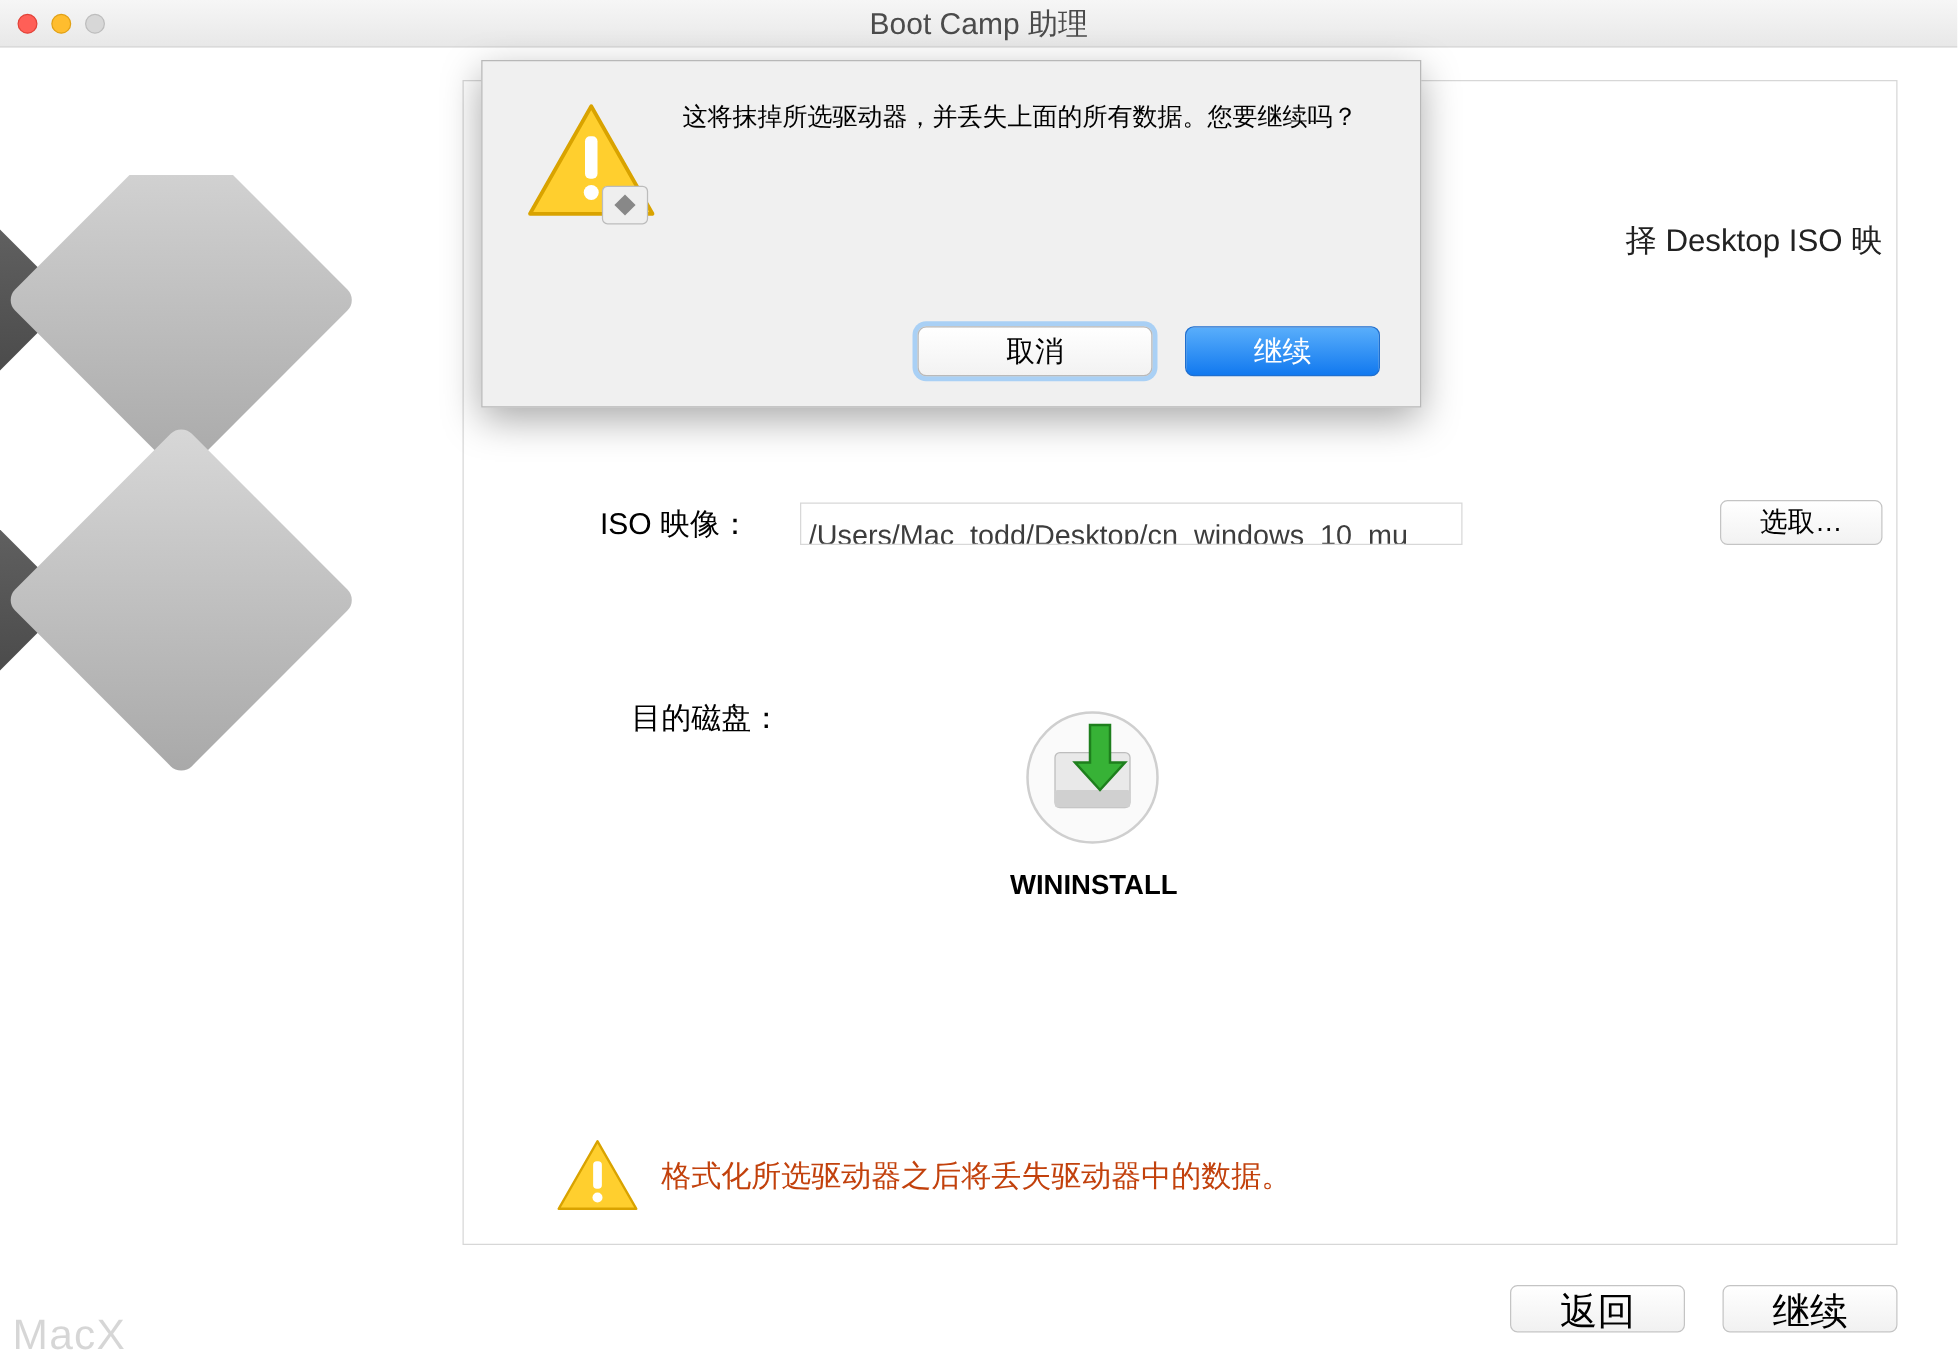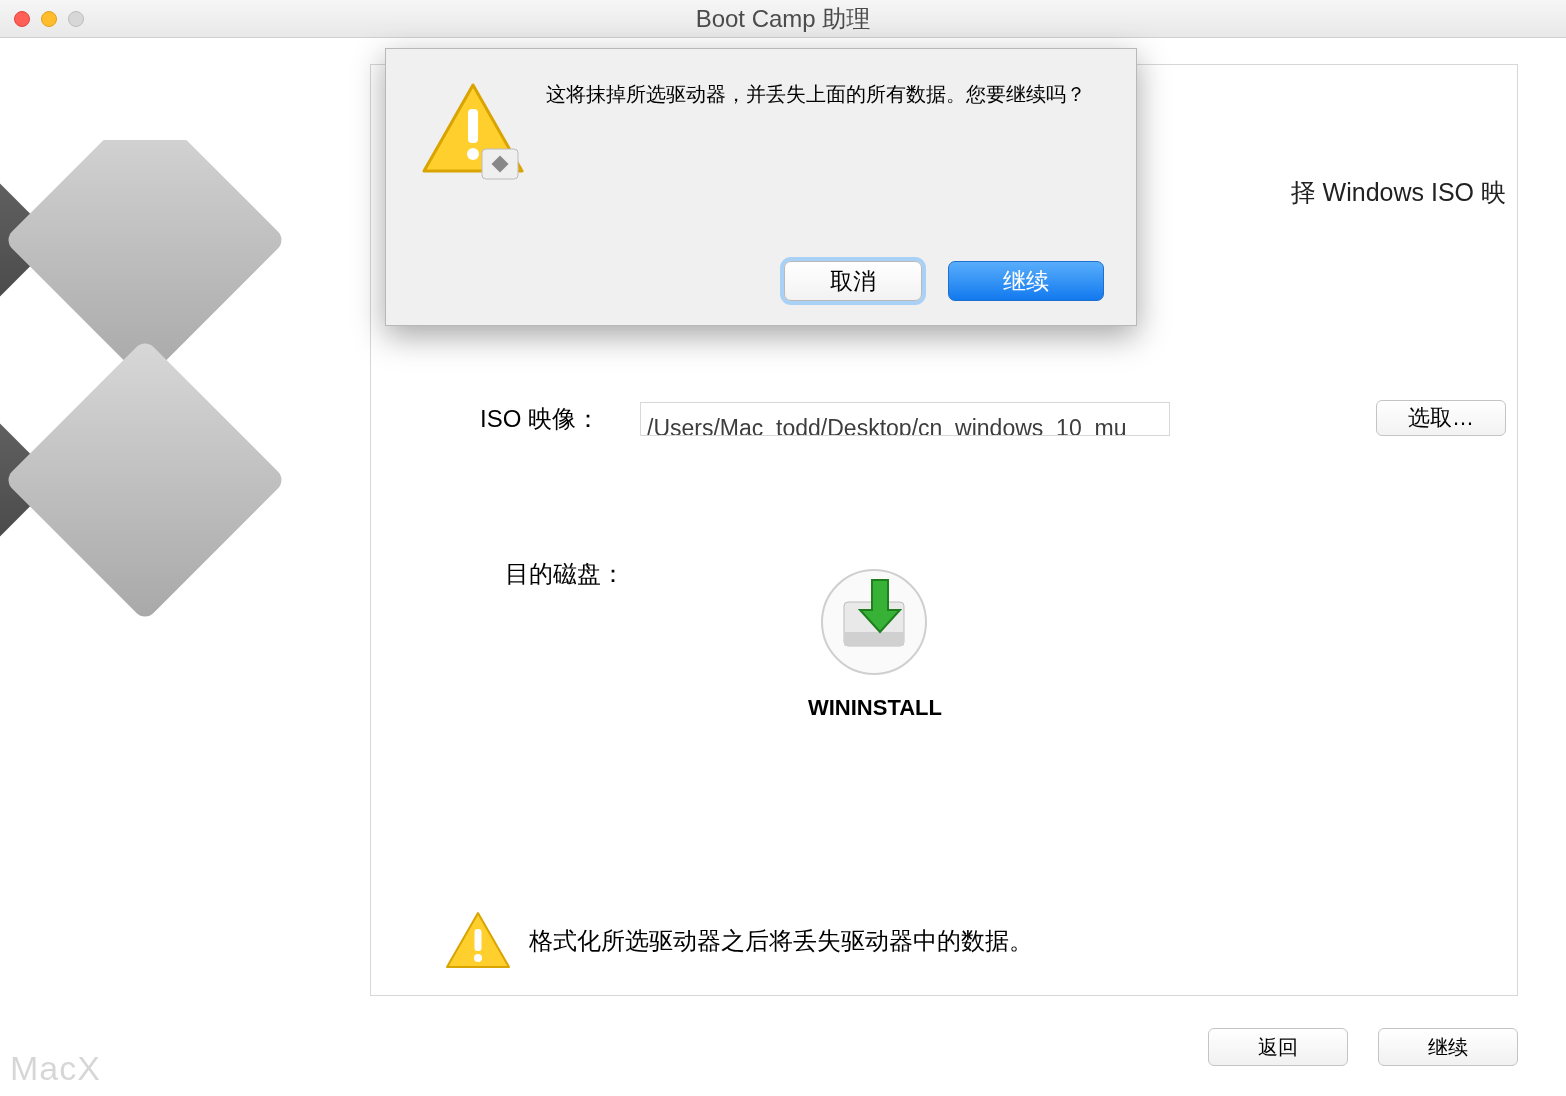--- a/index.html
+++ b/index.html
@@ -94,33 +94,33 @@
       text-align: center; font-weight: bold; font-size: 22px;
       line-height: 1.25;
     }
 
     
     .warn-row {
       position: absolute; bottom: 125px; left: 445px;
       display: flex; align-items: center; gap: 18px;
     }
     .warn-icon-sm { width: 66px; height: 60px; }
-    .warn-text { font-size: 24px; color: #000000; text-align: center; }
+    .warn-text { font-size: 24px; color: #c2410c; text-align: center; }
 
     
     .footer-btns {
       position: absolute; right: 48px; bottom: 30px;
       display: flex; gap: 30px;
     }
     .footer-btn {
       width: 140px; height: 38px;
       border-radius: 6px;
       background: linear-gradient(#ffffff,#f1f1f1);
       border: 1px solid #c4c4c4;
-      font-size: 20px;
+      font-size: 30px;
     }
 
     
     .modal {
       position: absolute;
       left: 385px; top: 48px;
       width: 752px; height: 278px;
       background: #f0f0f0;
       border: 1px solid #b8b8b8;
       box-shadow: 0 10px 30px rgba(0,0,0,0.35);
@@ -128,21 +128,21 @@
     .modal-body { display: flex; padding: 30px 38px 0 32px; }
     .modal-icon { width: 110px; height: 110px; flex-shrink: 0; margin-right: 18px; }
     .modal-text { flex: 1; }
     .modal-title { font-weight: bold; font-size: 23px; color:#000; margin-top: 8px; margin-bottom: 14px; }
     .modal-msg { font-size: 20px; color: #000; line-height: 1.55; }
     .modal-btns {
       position: absolute; right: 32px; bottom: 24px;
       display: flex; gap: 26px;
     }
     .modal-cancel {
-      width: 138px; height: 40px;
+      width: 188px; height: 40px;
       border-radius: 7px;
       background: linear-gradient(#ffffff,#f2f2f2);
       border: 1px solid #b9b9b9;
       box-shadow: 0 0 0 4px #a9d0f5;
       font-size: 23px;
     }
     .modal-continue {
       width: 156px; height: 40px;
       border-radius: 7px;
       background: linear-gradient(#59aefb,#1279ef);
@@ -189,21 +189,21 @@
   <g transform="translate(100,340)">
     <rect x="-100" y="-100" width="200" height="200" transform="rotate(45)" fill="url(#gdark)" rx="12"></rect>
   </g>
   <g transform="translate(330,340)">
     <rect x="-100" y="-100" width="200" height="200" transform="rotate(45)" fill="url(#glight)" rx="12"></rect>
   </g>
 </svg>
 
 <div class="content-box"></div>
 
-<span class="side-label">择 Windows ISO 映</span>
+<span class="side-label">择 Desktop ISO 映</span>
 
 <div class="iso-row">
   <span class="iso-label">ISO 映像：</span>
   <input class="iso-input" value="/Users/Mac_todd/Desktop/cn_windows_10_mu" style="">
 </div>
 <button class="choose-btn">选取…</button>
 
 <span class="disk-label">目的磁盘：</span>
 <svg class="disk-icon" viewBox="0 0 108 108">
   <circle cx="54" cy="54" r="52" fill="#fafafa" stroke="#cfcfcf" stroke-width="2"></circle>

